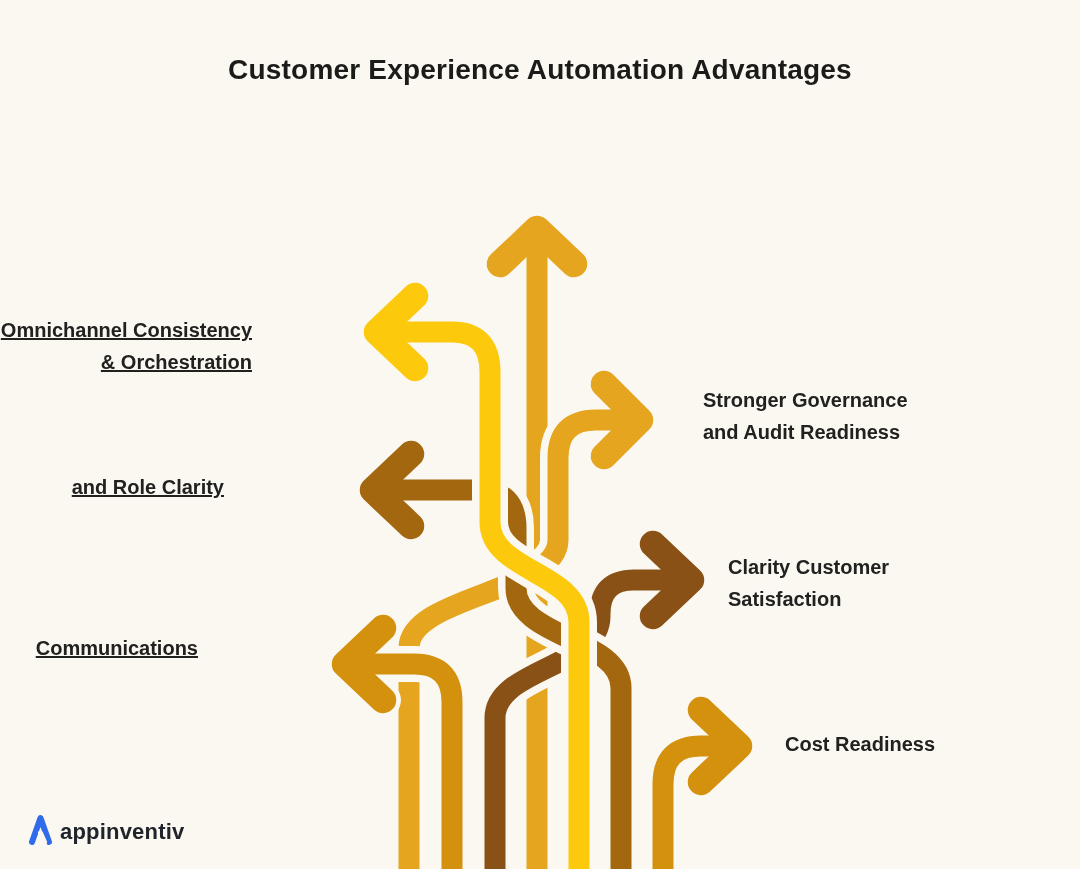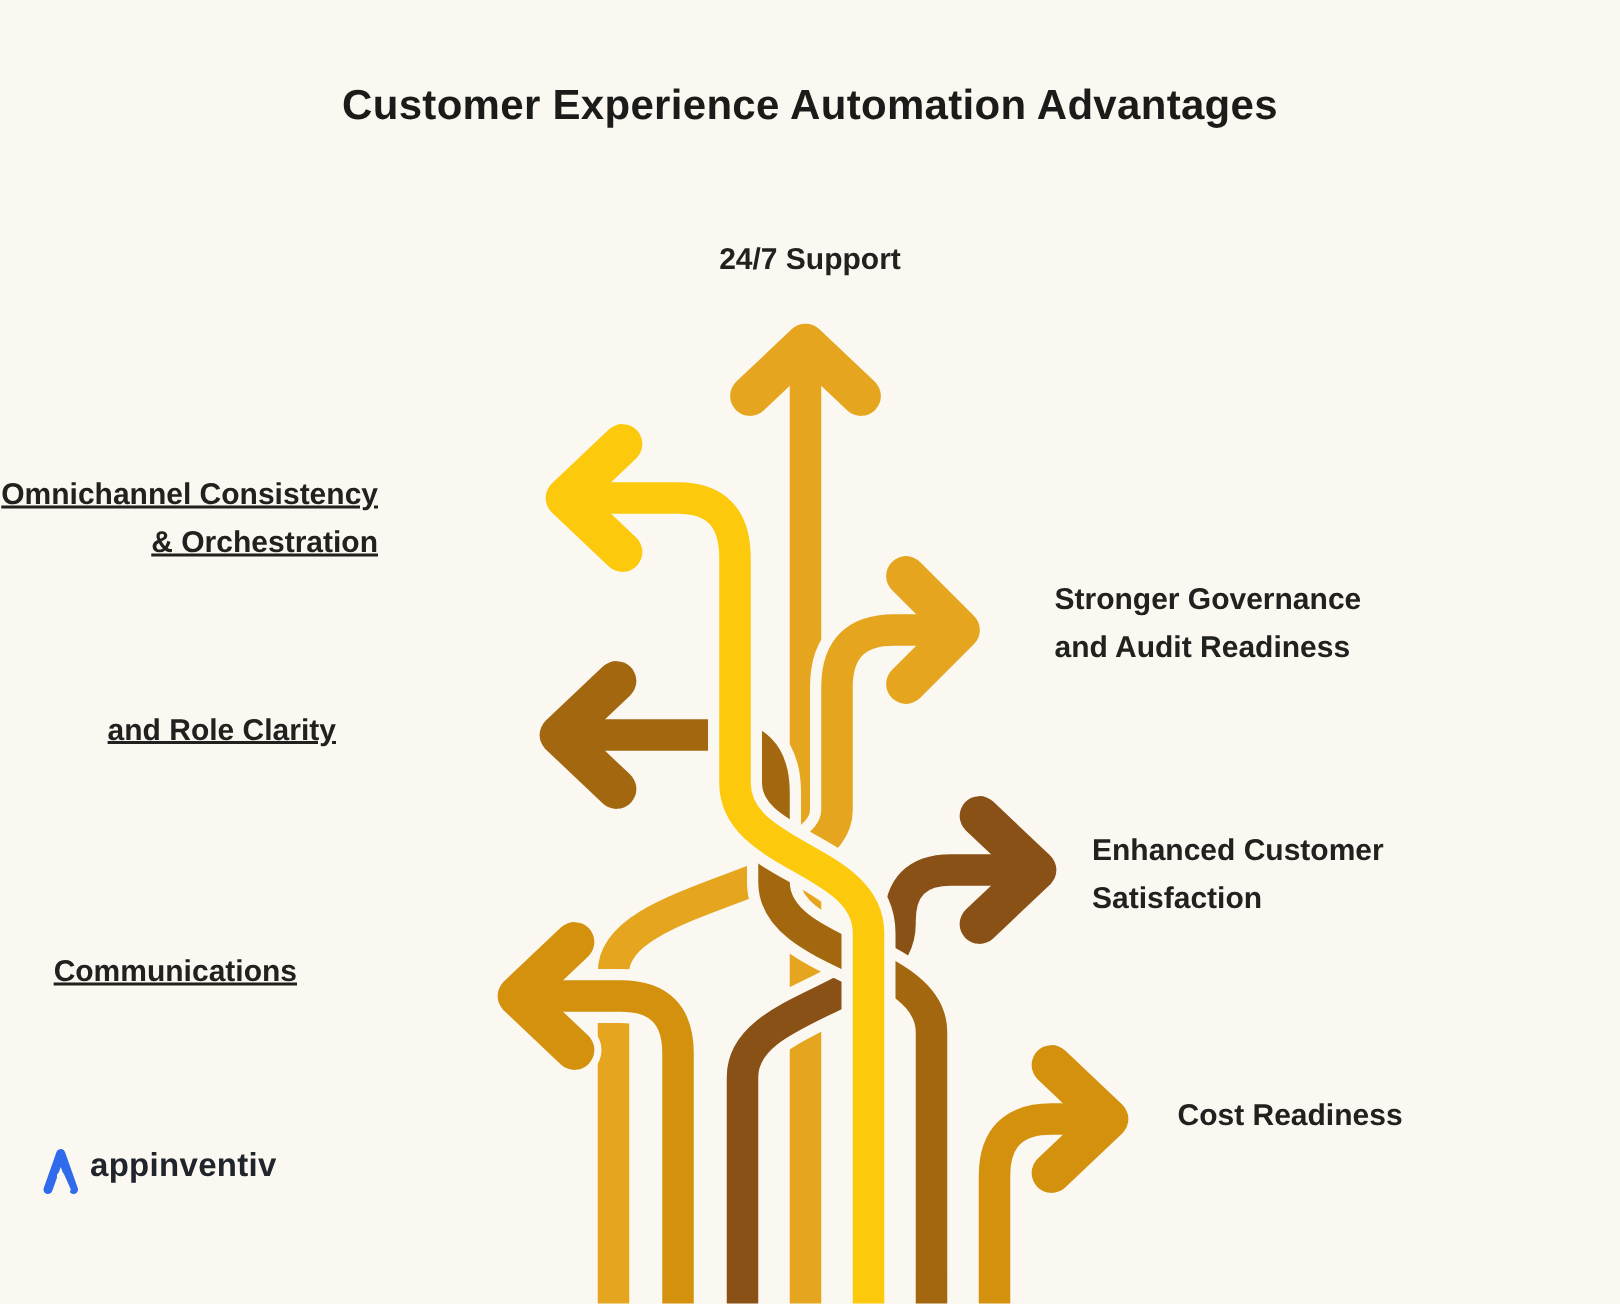--- a/index.html
+++ b/index.html
@@ -24,22 +24,22 @@
   .lbl.left{text-align:left;}
   .lbl.center{text-align:center;}
   #lbl-support{top:157px;left:390px;width:300px;}
   #lbl-omnichannel{top:314px;right:732px;}
   #lbl-governance{top:384px;left:703px;}
   #lbl-workforce{top:471px;right:760px;}
   #lbl-enhanced{top:551px;left:728px;}
   #lbl-personalised{top:632px;right:786px;}
   #lbl-cost{top:728px;left:785px;}
   .logo{
-    position:absolute;left:28px;top:764px;height:36px;
-    display:flex;align-items:flex-start;gap:6px;
+    position:absolute;left:28px;top:809px;height:36px;
+    display:flex;align-items:flex-end;gap:6px;
   }
   .logo-text{font-size:22px;font-weight:600;color:#20242B;letter-spacing:.2px;}
   path.u{fill:none;stroke-width:36;stroke-linecap:round;stroke-linejoin:round;}
   path.s{fill:none;stroke-width:21;stroke-linecap:round;stroke-linejoin:round;}
   path.h{fill:none;stroke-width:26.5;stroke-linecap:round;stroke-linejoin:round;}
 </style>
 </head>
 <body>
 
 <div class="stage">
@@ -84,40 +84,37 @@
       <path class="h" d="M383,628 L345,664 L383,700" stroke="#D3910E"></path>
     </g>
 
     <g>
       <path class="u" d="M663,890 L663,784 Q663,746 701,746 L712,746 M701,710 L739,746 L701,782" stroke="#FBF8F1"></path>
       <path class="s" d="M663,890 L663,784 Q663,746 701,746 L712,746" stroke="#D3910E"></path>
       <path class="h" d="M701,710 L739,746 L701,782" stroke="#D3910E"></path>
     </g>
   </svg>
 
-  <div class="lbl center" id="lbl-support">
-    <span>24/7 Support</span>
-  </div>
 
   <div class="lbl right" id="lbl-omnichannel">
     <div>Omnichannel Consistency</div>
     <div>&amp; Orchestration</div>
   </div>
 
   <div class="lbl left" id="lbl-governance">
     <div>Stronger Governance</div>
     <div>and Audit Readiness</div>
   </div>
 
   <div class="lbl right" id="lbl-workforce">
     <div>and Role Clarity</div>
   </div>
 
   <div class="lbl left" id="lbl-enhanced">
-    <div>Enhanced Customer</div>
+    <div>Clarity Customer</div>
     <div>Satisfaction</div>
   </div>
 
   <div class="lbl right" id="lbl-personalised">
     <div>Communications</div>
   </div>
 
   <div class="lbl left" id="lbl-cost">
     <span>Cost Readiness</span>
   </div>

